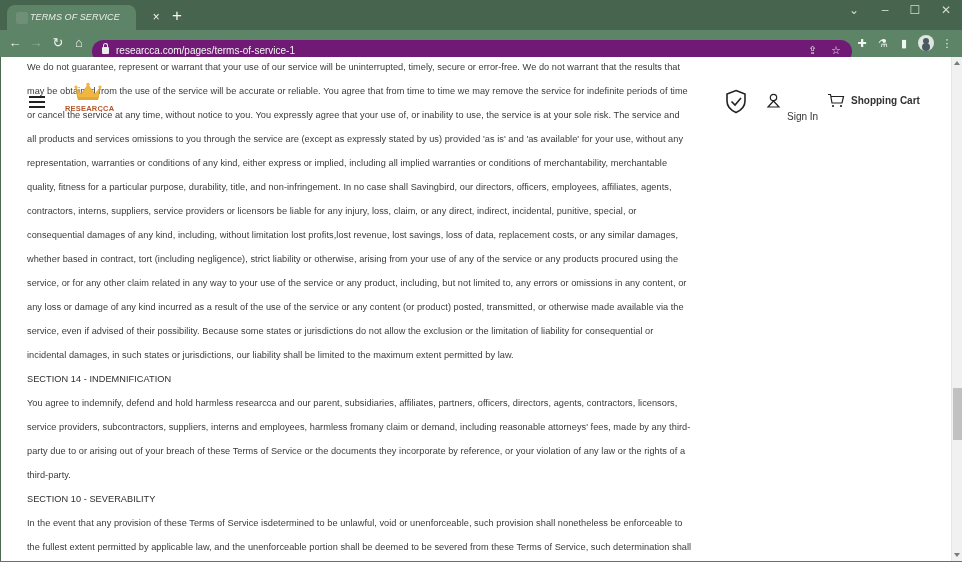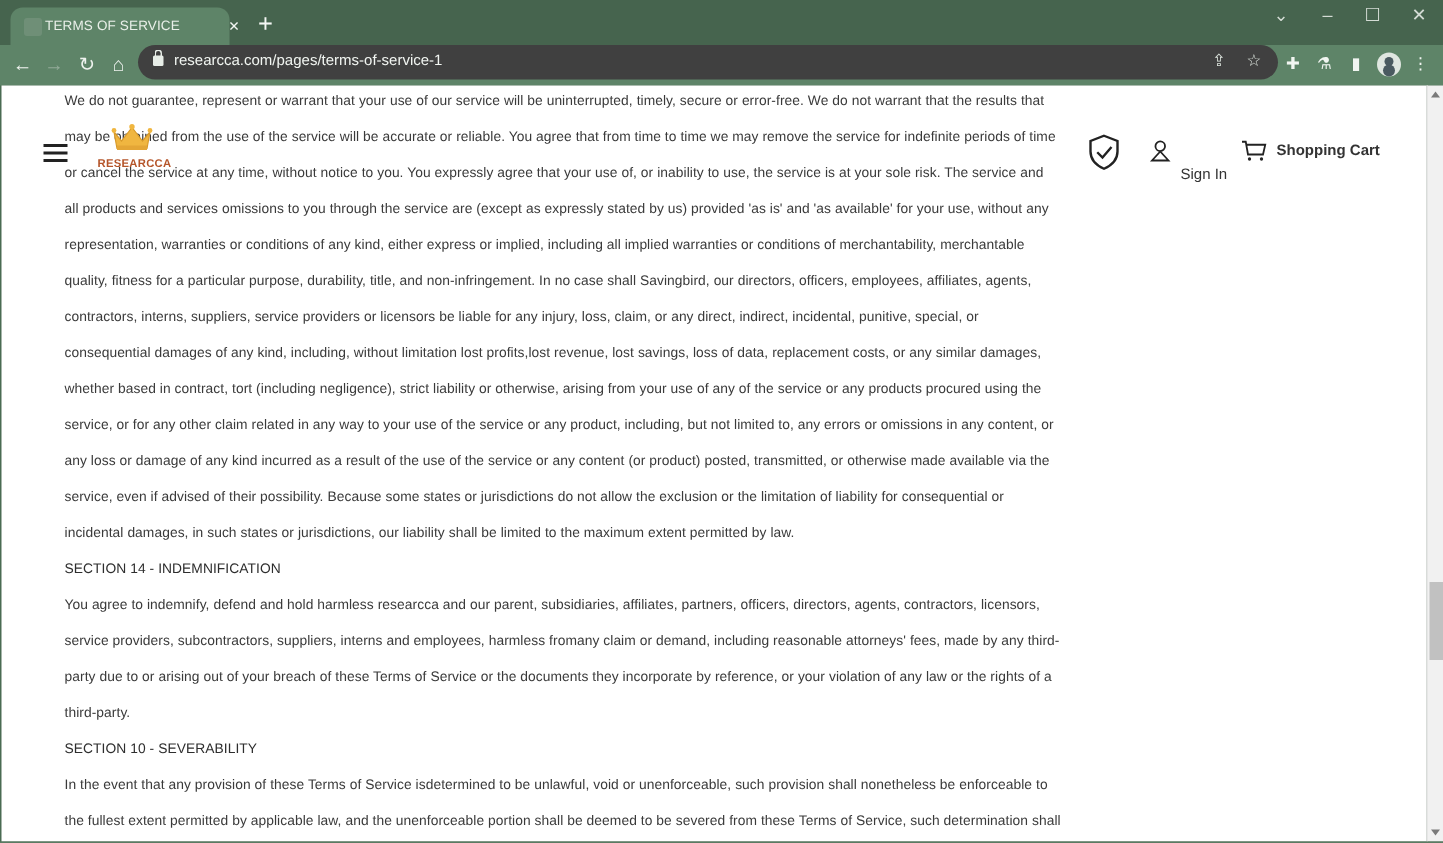--- a/index.html
+++ b/index.html
@@ -1,41 +1,41 @@
 <!DOCTYPE html>
 <html><head>
 <meta charset="utf-8">
 <style>
   * { box-sizing: border-box; margin: 0; padding: 0; }
   html, body { width: 962px; height: 562px; overflow: hidden; background: #3f5e48; font-family: "Liberation Sans", sans-serif; }
   .window { position: absolute; left: 0; top: 0; width: 962px; height: 562px; background: #4a6b52; }
   
   .tabstrip { position: absolute; left: 0; top: 0; width: 962px; height: 32px; background: #46644e; }
-  .tab { position: absolute; left: 7px; top: 5px; width: 146px; height: 27px; background: #5e8468; border-radius: 8px 8px 0 0; }
+  .tab { position: absolute; left: 7px; top: 5px; width: 129px; height: 27px; background: #5e8468; border-radius: 8px 8px 0 0; font-style: italic; }
   .tab .favicon { position: absolute; left: 9px; top: 7px; width: 12px; height: 12px; border-radius: 2px; background: #6f8f77; }
   .tab .title { position: absolute; left: 23px; top: 7px; font-size: 9px; color: #e9efe9; letter-spacing: 0.1px; }
   .tab .close { position: absolute; left: 143px; top: 5px; font-size: 12px; color: #f2f5f2; line-height: 14px; width: 12px; text-align: center; }
   .newtab { position: absolute; left: 172px; top: 6px; font-size: 17px; color: #f4f7f4; line-height: 20px; }
   .winctl { position: absolute; top: 3px; font-size: 12px; color: #d4dcd5; line-height: 14px; width: 16px; text-align: center; }
   
   .toolbar { position: absolute; left: 0; top: 30px; width: 962px; height: 27px; background: #5e8468; }
   .navbtn { position: absolute; top: 5px; width: 16px; height: 16px; font-size: 13px; line-height: 16px; color: #eef2ee; text-align: center; }
   .navbtn.dim { color: #93ab99; }
-  .omnibox { position: absolute; left: 92px; top: 0; width: 760px; height: 23px; background: #404040; border-radius: 12px; }
+  .omnibox { position: absolute; left: 92px; top: 10px; width: 760px; height: 23px; background: #701a75; border-radius: 12px; }
   .lock { position: absolute; left: 10px; top: 7px; width: 7px; height: 7px; background: #e7ede7; border-radius: 1px; }
   .lock::before { content: ""; position: absolute; left: 1px; top: -4px; width: 3px; height: 4px; border: 1px solid #e7ede7; border-bottom: none; border-radius: 3px 3px 0 0; }
   .url { position: absolute; left: 24px; top: 5px; font-size: 10px; color: #f1f5f1; }
   .omni-icon { position: absolute; top: 4px; font-size: 11px; color: #dce4dd; }
   .ext-icon { position: absolute; top: 6px; width: 14px; height: 14px; font-size: 11px; line-height: 14px; color: #f1f5f1; text-align: center; }
   .profile { position: absolute; left: 918px; top: 5px; width: 16px; height: 16px; border-radius: 50%; background: #dfe6e0; }
   .profile::after { content: ""; position: absolute; left: 5px; top: 3px; width: 6px; height: 6px; border-radius: 50%; background: #4a5a60; box-shadow: 0 6px 0 1px #4a5a60; }
   
   .page { position: absolute; left: 1px; top: 57px; width: 950px; height: 504px; background: #ffffff; overflow: hidden; }
   .content { position: absolute; left: 26px; top: 0; width: 700px; }
-  .line { position: absolute; left: 16px; white-space: nowrap; font-size: 9.2px; color: #3a3a3a; letter-spacing: 0.05px; text-align: right; }
+  .line { position: absolute; left: 0; white-space: nowrap; font-size: 9.2px; color: #3a3a3a; letter-spacing: 0.05px; text-align: right; }
   .heading { color: #2e2e2e; }
   
   .hamburger { position: absolute; left: 28px; top: 39px; width: 16px; height: 11px; }
   .hamburger span { position: absolute; left: 0; width: 16px; height: 1.5px; background: #222; }
   .logo { position: absolute; left: 64px; top: 25px; width: 46px; height: 32px; }
   .crown { position: absolute; left: 8px; top: 0; width: 30px; height: 20px; }
   .logo-text { position: absolute; left: 0; top: 22px; font-size: 7.5px; font-weight: bold; color: #b5552a; letter-spacing: 0.2px; }
   .shield { position: absolute; left: 724px; top: 32px; width: 22px; height: 25px; }
   .signin-icon { position: absolute; left: 765px; top: 36px; width: 15px; height: 15px; }
   .signin { position: absolute; left: 786px; top: 54px; font-size: 10px; color: #333; }

